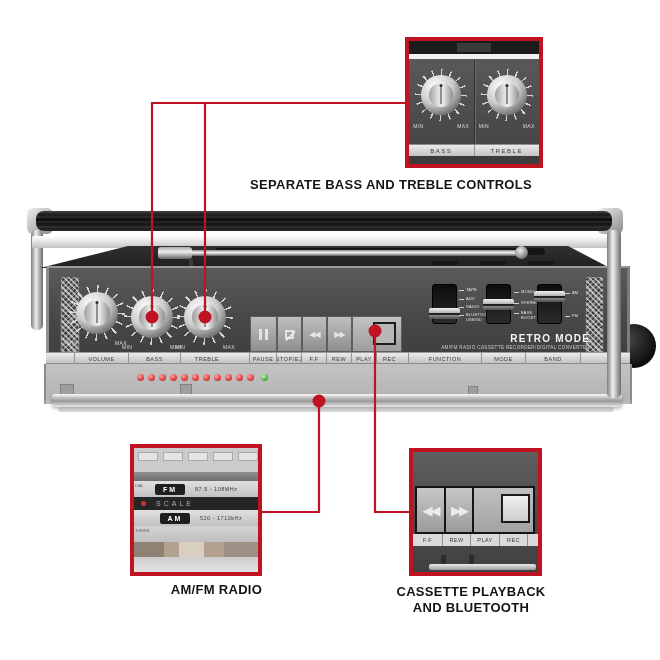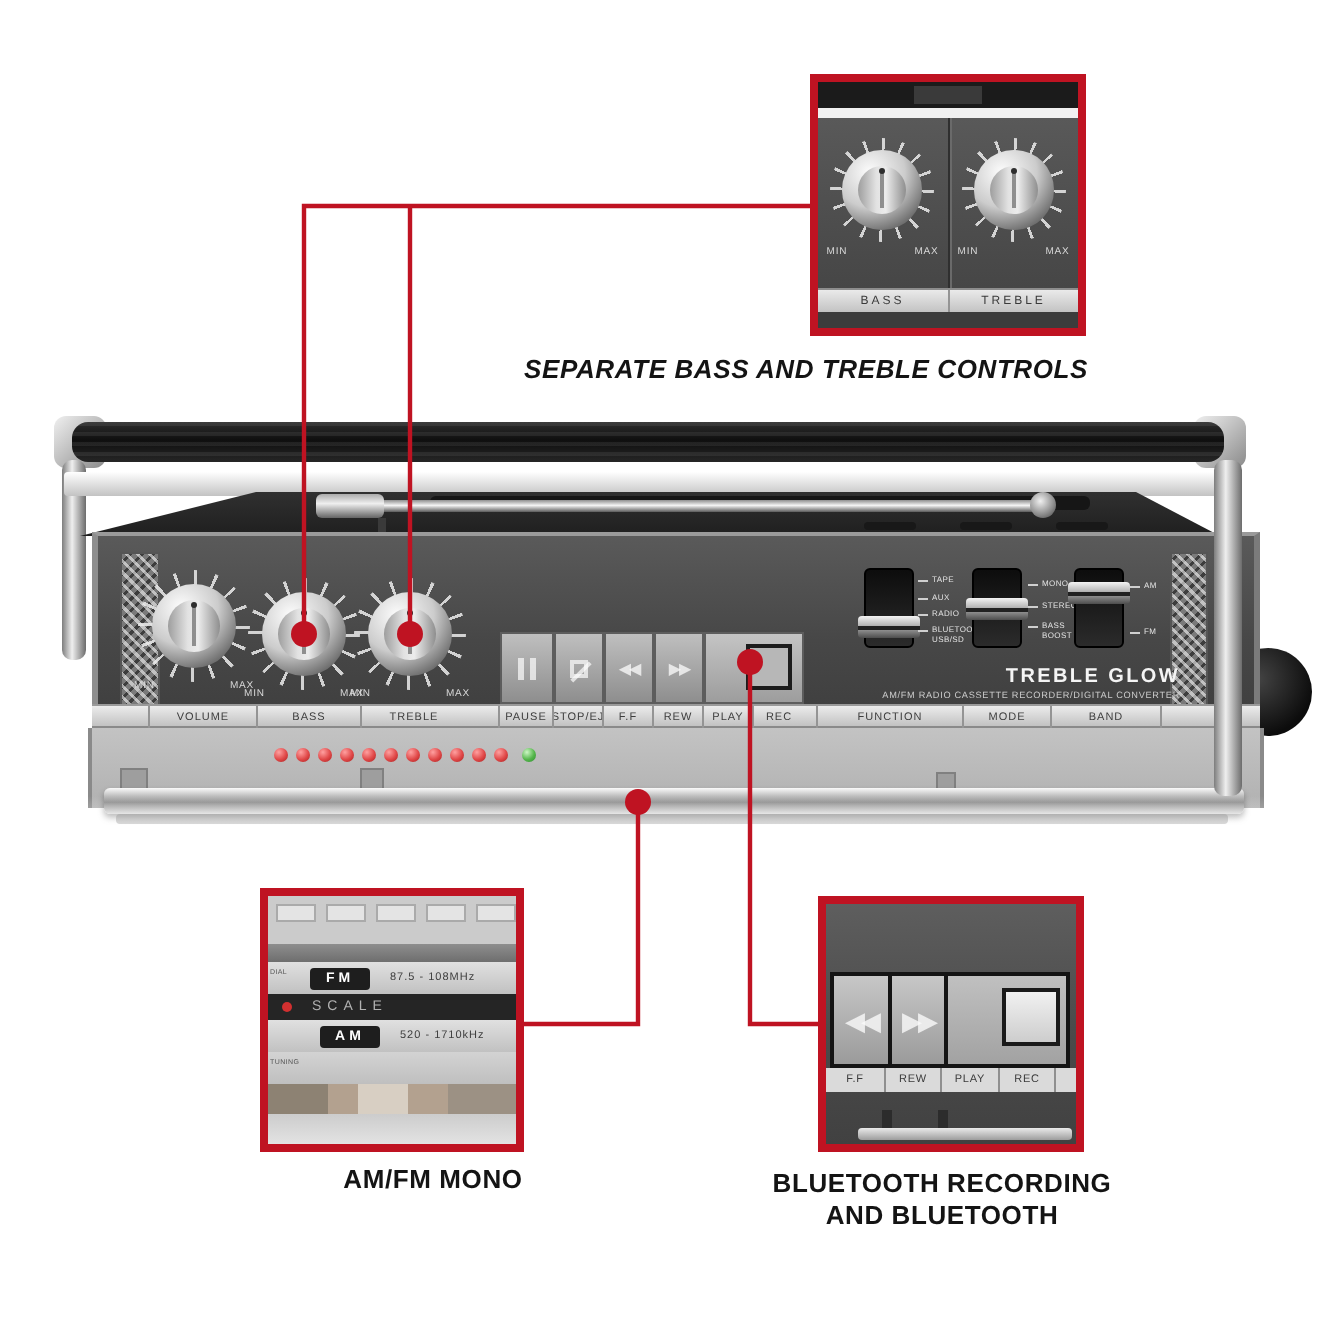--- a/index.html
+++ b/index.html
@@ -246,21 +246,21 @@
     <div class="sw-lever" style="left:534px;top:291px;"></div>
     <div class="sw-opt" style="left:565px;top:291px;">
         <i class="tick"></i>
         <span>AM</span>
       </div>
     <div class="sw-opt" style="left:565px;top:314px;">
         <i class="tick"></i>
         <span>FM</span>
       </div>
 
-    <div class="abs" style="left:478px;top:333px;width:112px;text-align:right;font-size:10px;font-weight:700;letter-spacing:1.2px;color:#f4f4f4;">TREBLE GLOW</div>
+    <div class="abs" style="left:478px;top:333px;width:112px;text-align:right;font-size:10px;font-weight:700;letter-spacing:1.2px;color:#f4f4f4;">RETRO MODE</div>
     <div class="abs" style="left:410px;top:345px;width:180px;text-align:right;font-size:4.6px;letter-spacing:.35px;color:#cbcbcb;">AM/FM RADIO CASSETTE RECORDER/DIGITAL CONVERTER</div>
 
     <div class="abs" style="left:46px;top:352px;width:584px;height:12px;background:linear-gradient(180deg,#ececec,#c2c2c2);border-top:1px solid #9a9a9a;border-bottom:1px solid #8a8a8a;">
       <div class="strip-cell" style="left:28px;width:54px;">VOLUME</div>
       <div class="strip-cell" style="left:82px;width:52px;">BASS</div>
       <div class="strip-cell" style="left:134px;width:53px;">TREBLE</div>
       <div class="strip-cell" style="left:203px;width:27px;">PAUSE</div>
       <div class="strip-cell" style="left:230px;width:25px;">STOP/EJ</div>
       <div class="strip-cell" style="left:255px;width:25px;">F.F</div>
       <div class="strip-cell" style="left:280px;width:25px;">REW</div>
@@ -336,21 +336,21 @@
           <span>MAX</span>
         </div>
       </div>
     </div>
     <div class="i1-strip">
       <div>BASS</div>
       <div>TREBLE</div>
     </div>
     <div class="i1-bottom"></div>
   </div>
-  <div class="caption" style="left:250px;top:177px;width:294px;text-align:right;font-style:italic;">SEPARATE BASS AND TREBLE CONTROLS</div>
+  <div class="caption" style="left:250px;top:177px;width:294px;">SEPARATE BASS AND TREBLE CONTROLS</div>
 
   <div class="inset" style="left:130px;top:444px;width:132px;height:132px;">
     <div class="i2">
       <div class="i2-top">
         <i style="left:4px;"></i>
           <i style="left:29px;"></i>
           <i style="left:54px;"></i>
           <i style="left:79px;"></i>
           <i style="left:104px;"></i>
       </div>
@@ -371,21 +371,21 @@
       <div class="i2-tan">
         <i style="left:0;width:30px;background:#8d8273;"></i>
         <i style="left:45px;width:25px;background:#d8cfc3;"></i>
         <i style="left:90px;width:34px;background:#9c9184;"></i>
       </div>
       <div class="i2-bot"></div>
       <div class="i2-edge" style="top:36px;">DIAL</div>
       <div class="i2-edge" style="top:81px;">TUNING</div>
     </div>
   </div>
-  <div class="caption" style="left:146px;top:582px;width:141px;text-align:center;">AM/FM MONO</div>
+  <div class="caption" style="left:146px;top:582px;width:141px;text-align:center;">AM/FM RADIO</div>
 
   <div class="inset" style="left:409px;top:448px;width:133px;height:128px;">
     <div class="i3">
       <div class="i3-keys">
         <div class="k" style="width:27px;">
           <span class="glyph">◀◀</span>
         </div>
         <div class="k" style="width:28px;">
           <span class="glyph">▶▶</span>
         </div>
@@ -398,17 +398,17 @@
         <div style="width:29px;">PLAY</div>
         <div style="width:28px;">REC</div>
         <div style="flex:1;"></div>
       </div>
       <div class="i3-post" style="left:28px;"></div>
       <div class="i3-post" style="left:56px;"></div>
       <div class="i3-bar"></div>
     </div>
   </div>
   <div class="caption" style="left:385px;top:584px;width:172px;text-align:center;">
-    <div>BLUETOOTH RECORDING</div>
+    <div>CASSETTE PLAYBACK</div>
     <div>AND BLUETOOTH</div>
   </div>
 
 </div>
 
 </body></html>

